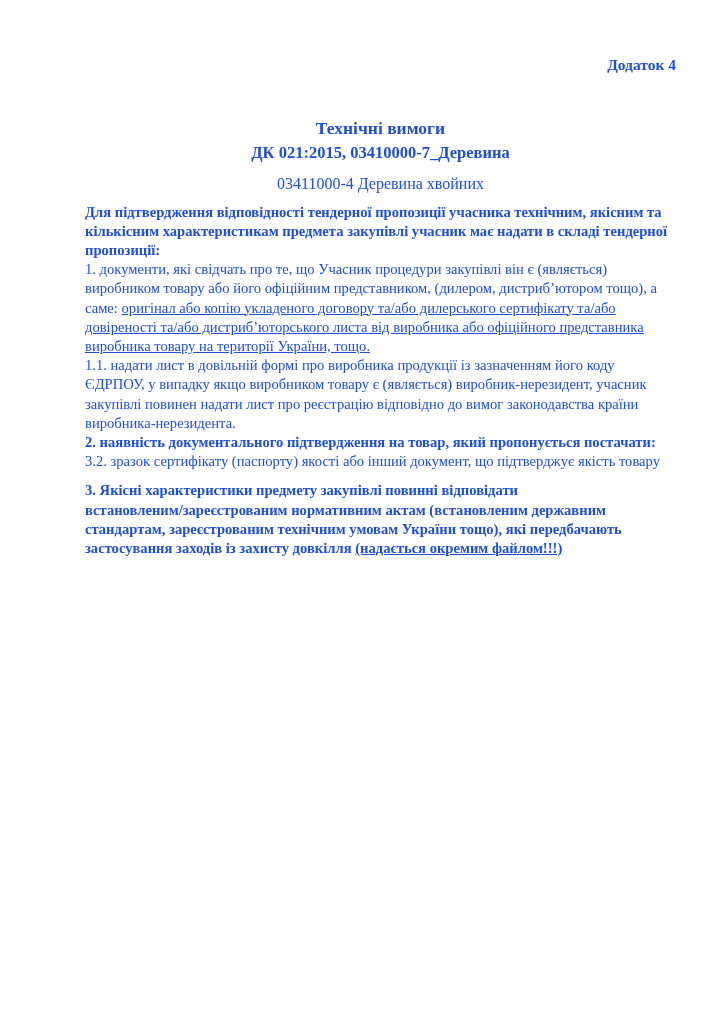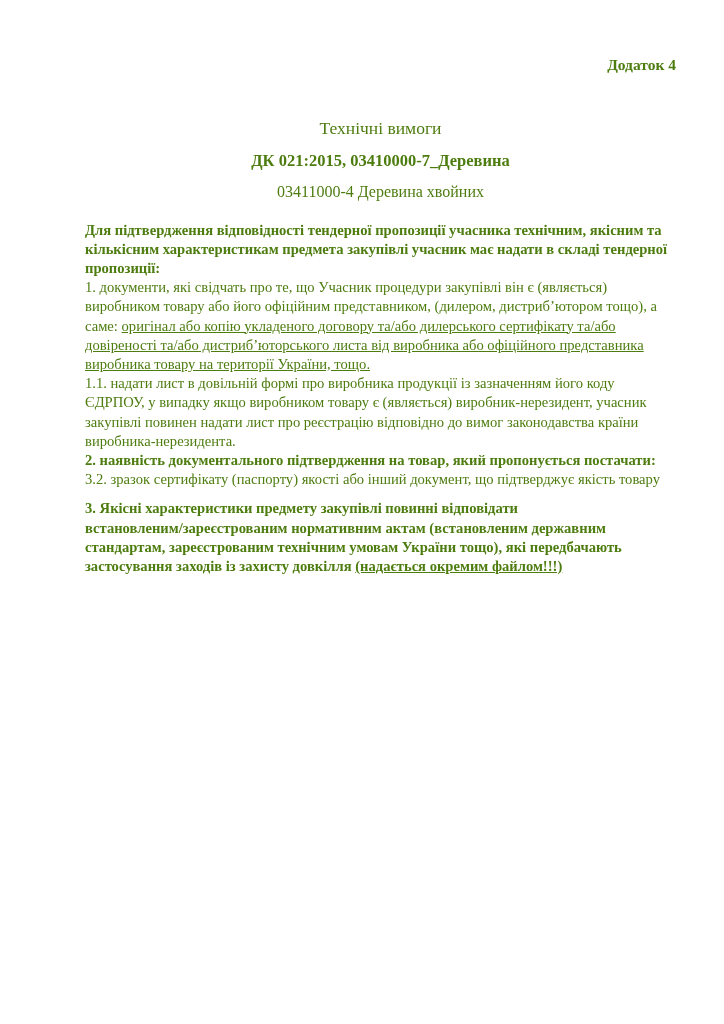--- a/index.html
+++ b/index.html
@@ -10,37 +10,37 @@
   body {
     width: 724px;
     height: 1024px;
     overflow: hidden;
   }
   .page {
     box-sizing: border-box;
     width: 724px;
     height: 892px;
     background: #ffffff;
-    color: #4d7c0f;
+    color: #1d4ed8;
     font-family: "Liberation Serif", "DejaVu Serif", serif;
     padding: 55px 48px 0 85px;
   }
   [data-name="annex-label"] {
     text-align: right;
     font-weight: bold;
     font-size: 15.5px;
     line-height: 20px;
     margin-bottom: 42px;
   }
   [data-name="document-title"] {
     text-align: center;
-    font-weight: normal;
+    font-weight: bold;
     font-size: 17.5px;
     line-height: 22px;
-    margin-bottom: 11px;
+    margin-bottom: 3px;
   }
   [data-name="dk-code-heading"] {
     text-align: center;
     font-weight: bold;
     font-size: 16.5px;
     line-height: 22px;
     margin-bottom: 9px;
   }
   [data-name="item-name"] {
     text-align: center;
@@ -55,21 +55,21 @@
   }
   [data-name="intro-paragraph"] {
     text-align: center;
     font-size: 14.6px;
     line-height: 19.2px;
     margin-top: 8px;
   }
   [data-name="document-body"] {
     font-size: 14.6px;
     line-height: 19.2px;
-    margin-top: 18px;
+    margin-top: 8px;
     text-align: left;
     font-family: Liberation Serif, serif;
   }
   .para { margin: 0; }
   .para[data-name="clause-3"] { margin-top: 10px; }
   .b { font-weight: bold; }
   .u { text-decoration: underline; }
 </style>
 </head>
 <body>

